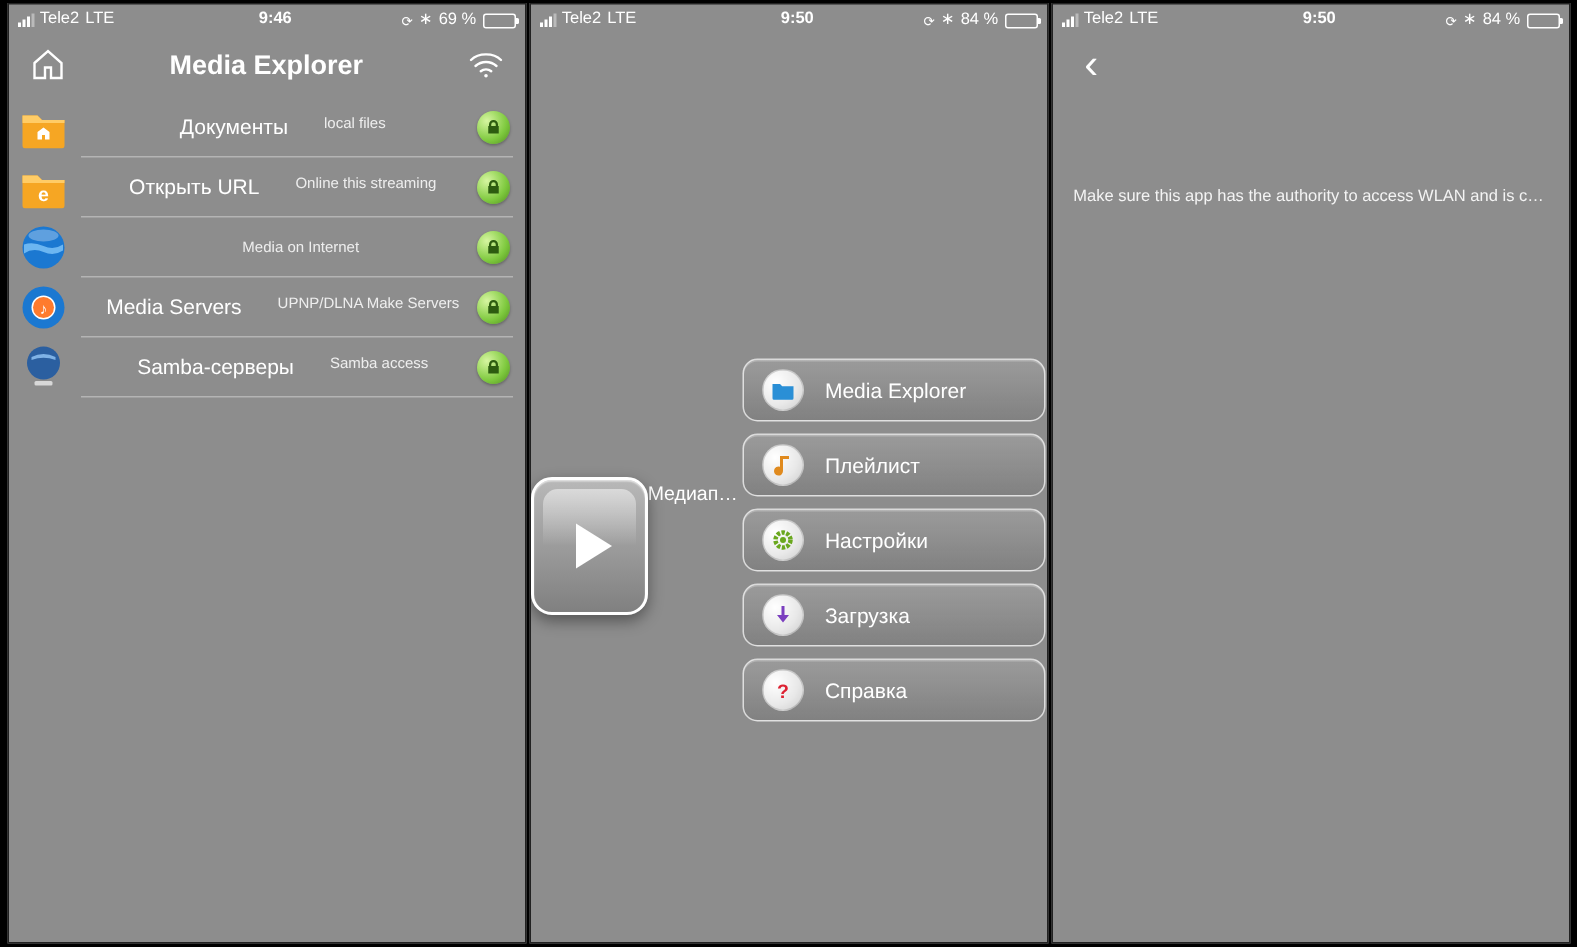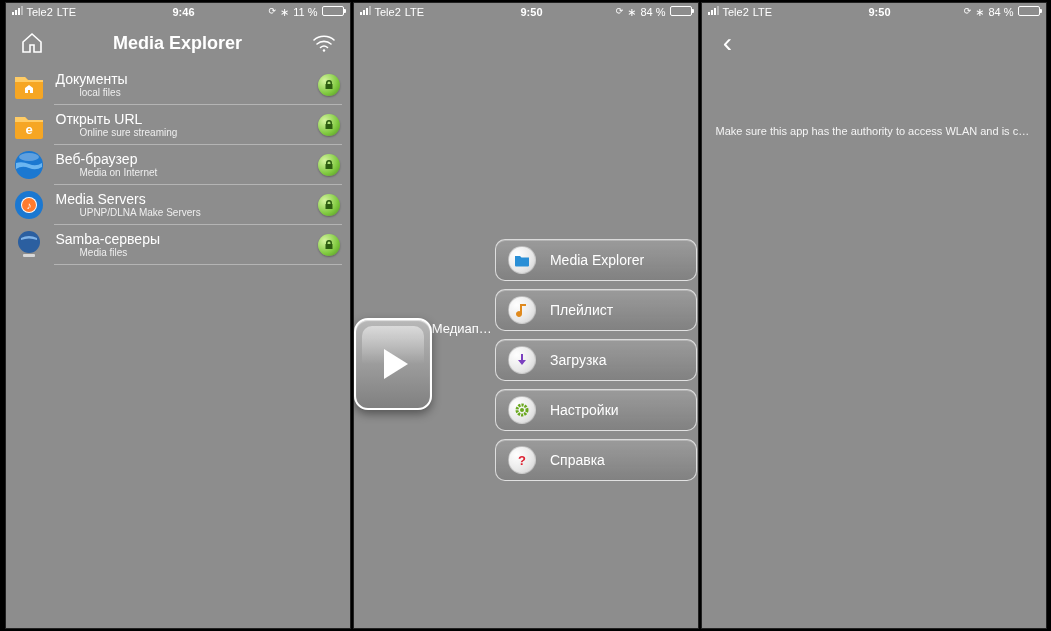--- a/index.html
+++ b/index.html
@@ -27,21 +27,21 @@
   .status-bar {
     height: 18px;
     display: flex;
     align-items: center;
     justify-content: space-between;
     padding: 0 6px;
     font-size: 11px;
     color: #fff;
     background: transparent;
   }
-  .status-left, .status-right { display: flex; align-items: flex-start; gap: 4px; }
+  .status-left, .status-right { display: flex; align-items: flex-end; gap: 4px; }
   .status-center { position: absolute; left: 12px; right: 0; text-align: center; font-weight: 600; font-size: 11px; pointer-events: none;}
   .signal-bars { display: inline-flex; align-items: flex-end; gap: 1px; }
   .signal-bars span { width: 2px; background: #fff; display: inline-block; }
   .signal-bars span:nth-child(1){height:3px}
   .signal-bars span:nth-child(2){height:5px}
   .signal-bars span:nth-child(3){height:7px}
   .signal-bars span:nth-child(4){height:9px;background:rgba(255,255,255,.4)}
   .battery { width: 22px; height: 10px; border: 1px solid #fff; border-radius: 2px; position: relative; }
   .battery::after { content:""; position:absolute; right:-3px; top:2px; width:2px; height:4px; background:#fff; border-radius:0 1px 1px 0;}
   .battery .fill { background:#fff; height:100%; border-radius:1px;}
@@ -86,21 +86,21 @@
     position:absolute;
     left: 48px; right: 8px; bottom: 0;
     height: 1px;
     background: rgba(255,255,255,.35);
   }
   .row-icon {
     width: 34px; height: 34px;
     display: flex; align-items: center; justify-content: center;
     flex-shrink: 0;
   }
-  .row-text { flex: 1; display: flex; flex-direction: column; justify-content: space-between; line-height: 1.1; }
+  .row-text { flex: 1; display: flex; justify-content: center; line-height: 1.1; margin-left: 14px; }
   .row-title { font-size: 14px; color: #fff; }
   .row-sub { font-size: 10px; color: rgba(255,255,255,.85); padding-left: 24px; }
   .row-lock {
     width: 22px; height: 22px; border-radius: 50%;
     background: radial-gradient(circle at 30% 30%, #d6f5a0, #7ec93e 60%, #4f8d1f);
     display:flex;align-items:center;justify-content:center;
     box-shadow: 0 1px 2px rgba(0,0,0,.3);
   }
   .row-lock svg { width:10px; height:10px; }
 
@@ -170,21 +170,21 @@
           <span></span>
           <span></span>
         </span>
       <span>Tele2</span>
       <span>LTE</span>
     </div>
     <div class="status-center">9:46</div>
     <div class="status-right">
       <span class="lock-mini">⟳</span>
       <span>∗</span>
-      <span>11 %</span>
+      <span>69 %</span>
       <span class="battery"><span class="fill" style="width:85%"></span></span>
     </div>
   </div>
   <div class="nav-bar">
     <div class="nav-left">
       <svg class="home-svg" viewBox="0 0 24 24" fill="none" stroke="#fff" stroke-width="1.6">
           <path d="M3 11 L12 3 L21 11 V21 H14 V14 H10 V21 H3 Z"></path>
         </svg>
     </div>
     <span class="nav-title">Media Explorer</span>
@@ -221,39 +221,38 @@
     <div class="row">
       <div class="row-icon">
         <svg width="32" height="28" viewBox="0 0 32 28">
             <path fill="#f6a623" d="M2 6 h10 l3 3 h15 v17 a2 2 0 0 1-2 2 H4 a2 2 0 0 1-2-2 Z"></path>
             <path fill="#ffcc66" d="M2 6 h10 l3 3 h15 v2 H2 Z"></path>
             <text x="16" y="23" text-anchor="middle" font-size="13" font-weight="bold" fill="#fff">e</text>
           </svg>
       </div>
       <div class="row-text">
         <span class="row-title">Открыть URL</span>
-        <span class="row-sub">Online sure streaming</span>
+        <span class="row-sub">Online this streaming</span>
       </div>
       <div class="row-lock">
           <svg viewBox="0 0 10 10">
             <path fill="#2d5d10" d="M2 4 V3 a3 3 0 0 1 6 0 v1 h.5 v5 h-7 V4 Z M3.5 4 h3 V3 a1.5 1.5 0 0 0-3 0 Z"></path>
           </svg>
         </div>
     </div>
 
     <div class="row">
       <div class="row-icon">
         <svg width="32" height="32" viewBox="0 0 32 32">
             <circle cx="16" cy="16" r="14" fill="#1b78d1"></circle>
             <path fill="#8fd0ff" fill-opacity=".7" d="M3 14 q6-2 13 1 q7 3 13-1 q0 4 0 4 q-6 4-13 1 q-7-3-13 1 Z"></path>
             <ellipse cx="16" cy="8" rx="10" ry="4" fill="#fff" fill-opacity=".3"></ellipse>
           </svg>
       </div>
       <div class="row-text">
-        <span class="row-title">Веб-браузер</span>
         <span class="row-sub">Media on Internet</span>
       </div>
       <div class="row-lock">
           <svg viewBox="0 0 10 10">
             <path fill="#2d5d10" d="M2 4 V3 a3 3 0 0 1 6 0 v1 h.5 v5 h-7 V4 Z M3.5 4 h3 V3 a1.5 1.5 0 0 0-3 0 Z"></path>
           </svg>
         </div>
     </div>
 
     <div class="row">
@@ -280,21 +279,21 @@
     <div class="row">
       <div class="row-icon">
         <svg width="32" height="32" viewBox="0 0 32 32">
             <circle cx="16" cy="13" r="11" fill="#2b5fa0"></circle>
             <path fill="#7fb2e6" d="M8 9 q8-4 16 0 q0 2 0 2 q-8-3-16 0 Z"></path>
             <rect x="10" y="25" width="12" height="3" rx="1" fill="#d8d8d8"></rect>
           </svg>
       </div>
       <div class="row-text">
         <span class="row-title">Samba-серверы</span>
-        <span class="row-sub">Media files</span>
+        <span class="row-sub">Samba access</span>
       </div>
       <div class="row-lock">
           <svg viewBox="0 0 10 10">
             <path fill="#2d5d10" d="M2 4 V3 a3 3 0 0 1 6 0 v1 h.5 v5 h-7 V4 Z M3.5 4 h3 V3 a1.5 1.5 0 0 0-3 0 Z"></path>
           </svg>
         </div>
     </div>
   </div>
 </div>
 
@@ -338,33 +337,33 @@
         <span class="mi">
             <svg viewBox="0 0 16 16">
               <path fill="#e08a1e" d="M6 2 h6 v2 H8 v8 a3 3 0 1 1-2-2.8 Z"></path>
             </svg>
           </span>
         <span>Плейлист</span>
       </div>
       <div class="menu-btn">
         <span class="mi">
             <svg viewBox="0 0 16 16">
-              <path fill="#7b3fbf" d="M7 2 h2 v6 h3 L8 13 4 8 h3 Z"></path>
-            </svg>
-          </span>
-        <span>Загрузка</span>
-      </div>
-      <div class="menu-btn">
-        <span class="mi">
-            <svg viewBox="0 0 16 16">
               <circle cx="8" cy="8" r="5" fill="none" stroke="#6aa81e" stroke-width="3" stroke-dasharray="2.2 1"></circle>
               <circle cx="8" cy="8" r="2" fill="#6aa81e"></circle>
             </svg>
           </span>
         <span>Настройки</span>
+      </div>
+      <div class="menu-btn">
+        <span class="mi">
+            <svg viewBox="0 0 16 16">
+              <path fill="#7b3fbf" d="M7 2 h2 v6 h3 L8 13 4 8 h3 Z"></path>
+            </svg>
+          </span>
+        <span>Загрузка</span>
       </div>
       <div class="menu-btn">
         <span class="mi">
             <svg viewBox="0 0 16 16">
               <text x="8" y="13" text-anchor="middle" font-size="13" font-weight="bold" fill="#d23">?</text>
             </svg>
           </span>
         <span>Справка</span>
       </div>
     </div>

